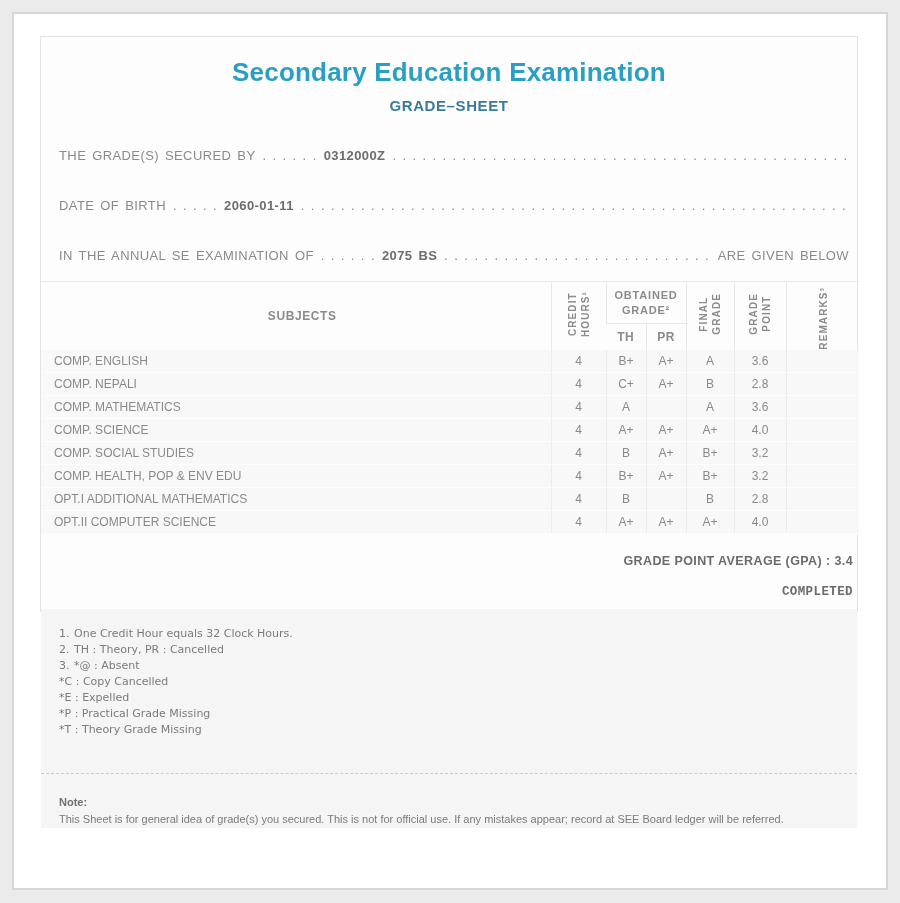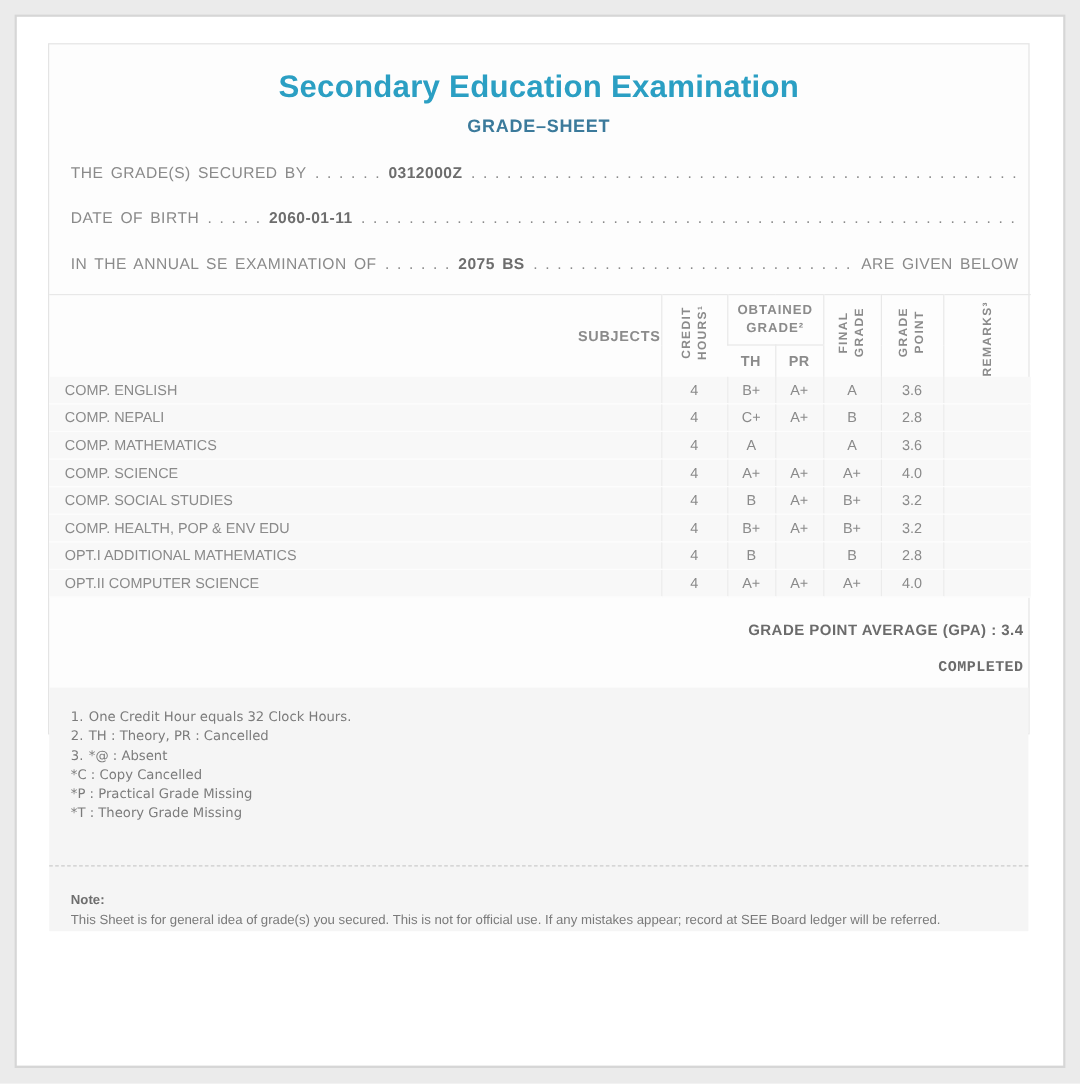--- a/index.html
+++ b/index.html
@@ -24,39 +24,39 @@
   .title {
     text-align:center; font-size:26px; font-weight:bold; line-height:30px;
     color:#2b9fc3; letter-spacing:0.2px;
   }
   .subtitle {
     text-align:center; font-size:15px; font-weight:bold; line-height:18px;
     color:#3b7a9b; margin-top:10px; letter-spacing:0.6px;
   }
   .info-line {
     display:flex; align-items:flex-start; gap:7px;
-    margin:20px 8px 0 18px;
+    margin:32px 8px 0 18px;
     font-size:13px; color:#8a8a8a; letter-spacing:0.4px; word-spacing:2px;
     white-space:nowrap; line-height:18px;
   }
   .info-line:first-of-type { margin-top:30px; }
   .info-line .val { font-weight:bold; color:#6d6d6d; }
   .info-line .fill { flex:1; overflow:hidden; }
   
   table.grades {
     width:100%; border-collapse:collapse; table-layout:fixed;
     margin-top:16px; border-top:1px solid #e8e8e8;
   }
   table.grades thead th {
     font-weight:bold; color:#8b8b8b; vertical-align:middle;
     border-left:1px solid #e8e8e8; background:transparent;
   }
   table.grades thead tr th:first-child { border-left:none; }
   th.h-subjects {
-    text-align:right; padding-left:13px; font-size:12px; letter-spacing:0.6px;
+    text-align:center; padding-left:13px; font-size:12px; letter-spacing:0.6px;
   }
   tr.hrow1 th { height:42px; }
   tr.hrow2 th { height:26px; font-size:12px; letter-spacing:0.4px; }
   th.h-obtained { font-size:11px; letter-spacing:0.8px; border-bottom:1px solid #e8e8e8; }
   th.h-obtained span { display:block; line-height:15px; }
   .vtext {
     writing-mode:vertical-rl; transform:rotate(180deg); display:inline-block;
     font-size:10px; font-weight:bold; letter-spacing:1.1px; line-height:13px;
     color:#8b8b8b;
   }
@@ -263,20 +263,21 @@
         </div>
         <div class="fn-row">
           <span class="fn-num">2.</span>
           <span>TH : Theory, PR : Cancelled</span>
         </div>
         <div class="fn-row">
           <span class="fn-num">3.</span>
           <span>*@ : Absent</span>
         </div>
         <div class="fn-sub">*C : Copy Cancelled</div>
+        <div class="fn-sub">*E : Expelled</div>
         <div class="fn-sub">*P : Practical Grade Missing</div>
         <div class="fn-sub">*T : Theory Grade Missing</div>
       </div>
 
       <div class="note-sec">
         <div class="note-heading">Note:</div>
         <div class="note-body">This Sheet is for general idea of grade(s) you secured. This is not for official use. If any mistakes appear; record at SEE Board ledger will be referred.</div>
       </div>
     </div>
 

